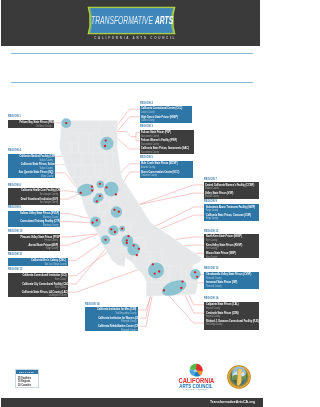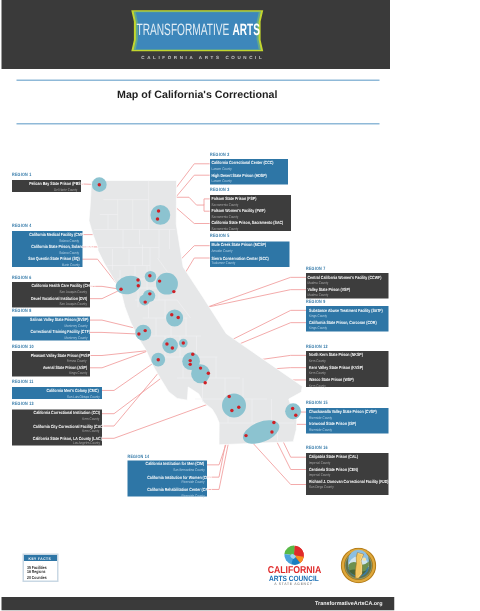--- a/index.html
+++ b/index.html
@@ -2,21 +2,21 @@
 <html><head>
 <meta charset="utf-8">
 <title>Map of California's Correctional &amp; Rehabilitation Institutions</title>
 <style>
   html,body{margin:0;padding:0;background:#fff;}
   body{width:263px;height:407px;position:relative;overflow:hidden;
        font-family:"Liberation Sans",sans-serif;}
   .header{position:absolute;left:1px;top:0;width:259px;height:45.8px;background:#3a3a3a;}
   .logo-wrap{position:absolute;left:85.8px;top:5.6px;width:91px;height:29px;}
   .logo-banner{position:absolute;left:0;top:0;}
-  .logo-text{position:absolute;left:0;top:0;width:91px;height:29px;}
+  .logo-text{position:absolute;left:0;top:0;width:91px;height:29px;font-style:italic;}
   .logo-t1{position:absolute;left:5.5px;top:9.5px;color:#e2edf4;font-size:11px;font-weight:400;
            line-height:11px;white-space:nowrap;
            display:block;transform:scaleX(0.615);transform-origin:left top;}
   .logo-t2{position:absolute;left:69.2px;top:9.5px;color:#ffffff;font-size:11px;font-weight:bold;
            line-height:11px;white-space:nowrap;
            display:block;transform:scaleX(0.61);transform-origin:left top;}
   .logo-sub{position:absolute;left:3.7px;top:35.9px;width:263px;text-align:center;
             color:#c6c6c6;font-size:3.0px;letter-spacing:1.75px;font-weight:bold;}
   .rule{position:absolute;left:10.6px;width:242.4px;height:1.1px;background:#8fb9d8;}
   .rule1{top:52.6px;}
@@ -71,21 +71,20 @@
   <path d="M4.1,2.3 L88.9,2.3 L87.4,9.3 L87.4,20.7 L88.9,27.7 L4.1,27.7 L5.6,20.7 L5.6,9.3 Z" fill="#3d87bb"></path>
 </svg>
 <div class="logo-text">
       <span class="logo-t1">TRANSFORMATIVE</span>
       <span class="logo-t2">ARTS</span>
     </div>
 </div>
 <div class="logo-sub">CALIFORNIA ARTS COUNCIL</div>
 <div class="rule rule1"></div>
 <div class="pagetitle">
-    <div>Map of California's Correctional</div>
   </div>
 <div class="rule rule2"></div>
 <svg id="mapsvg" viewBox="0 0 263 407">
 <g>
 <path d="M53.4,122.6 L66.2,123.1" stroke="#f2a2a2" stroke-width="0.6" fill="none" stroke-linejoin="round" stroke-linecap="round"></path>
 <path d="M139.5,109.2 L129.5,109.2 L105.7,140.6" stroke="#f2a2a2" stroke-width="0.6" fill="none" stroke-linejoin="round" stroke-linecap="round"></path>
 <path d="M139.5,116.8 L129.5,116.8 L105.0,146.0" stroke="#f2a2a2" stroke-width="0.6" fill="none" stroke-linejoin="round" stroke-linecap="round"></path>
 <path d="M139.5,132.6 L136.0,132.6 L136.0,136.7 L131.0,136.7 L126.0,131.5 L115.5,131.5" stroke="#f2a2a2" stroke-width="0.6" fill="none" stroke-linejoin="round" stroke-linecap="round"></path>
 <path d="M139.5,140.8 L136.0,140.8 L136.0,136.7" stroke="#f2a2a2" stroke-width="0.6" fill="none" stroke-linejoin="round" stroke-linecap="round"></path>
 <path d="M139.5,149.0 L129.5,149.0 L118.0,139.0" stroke="#f2a2a2" stroke-width="0.6" fill="none" stroke-linejoin="round" stroke-linecap="round"></path>

